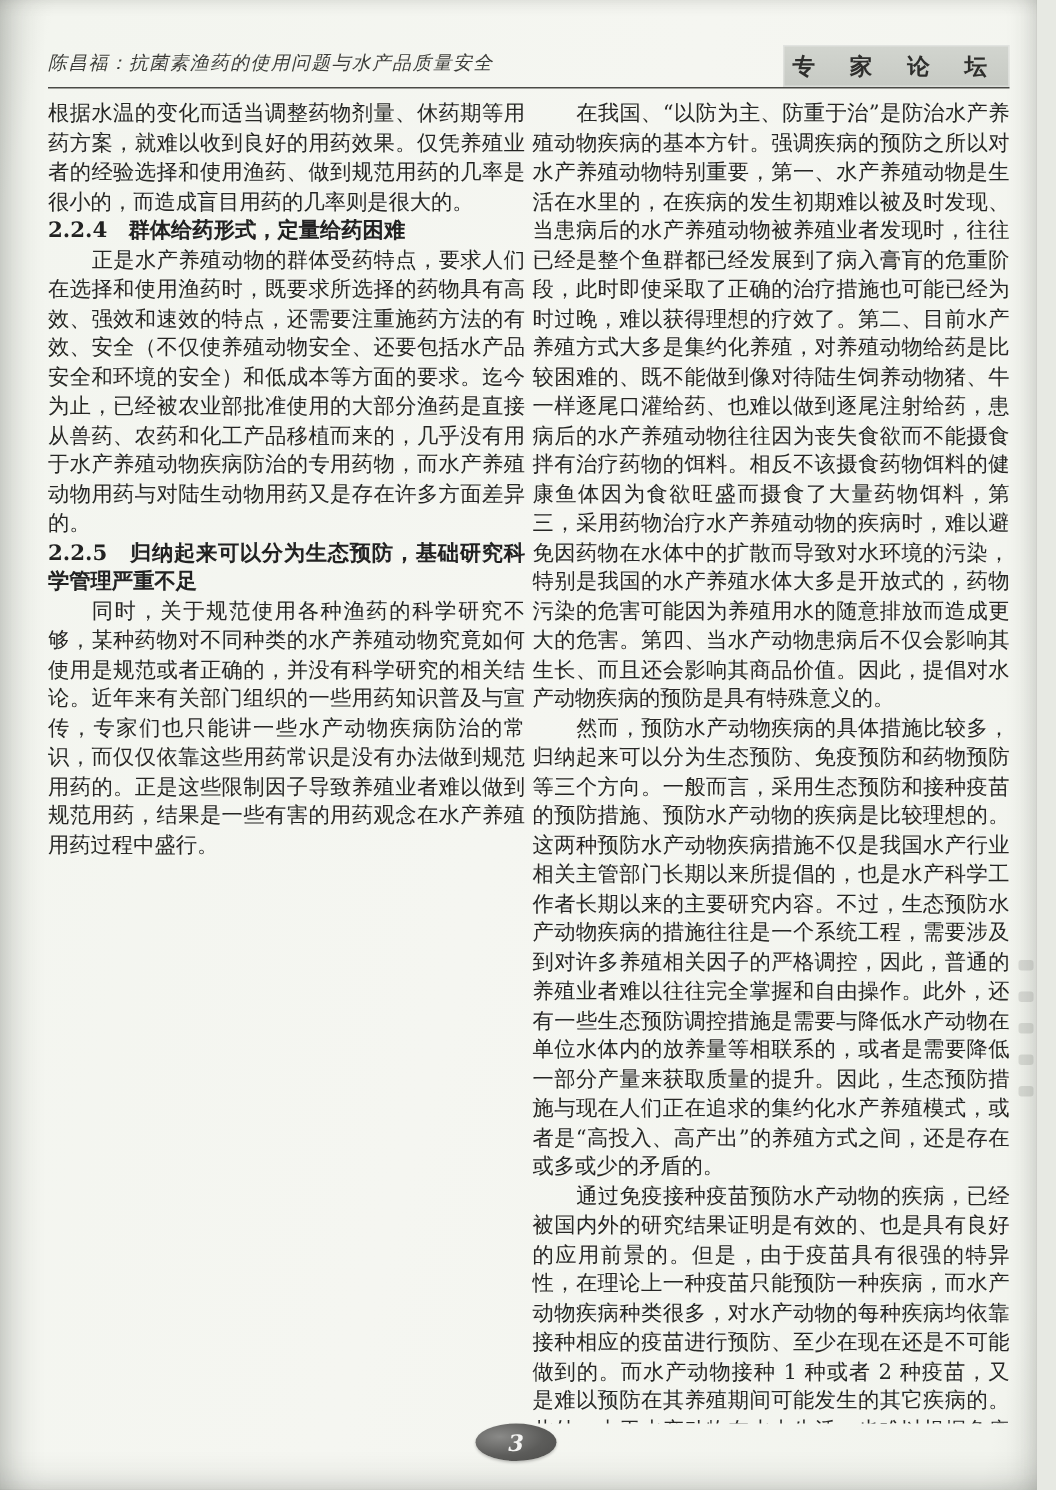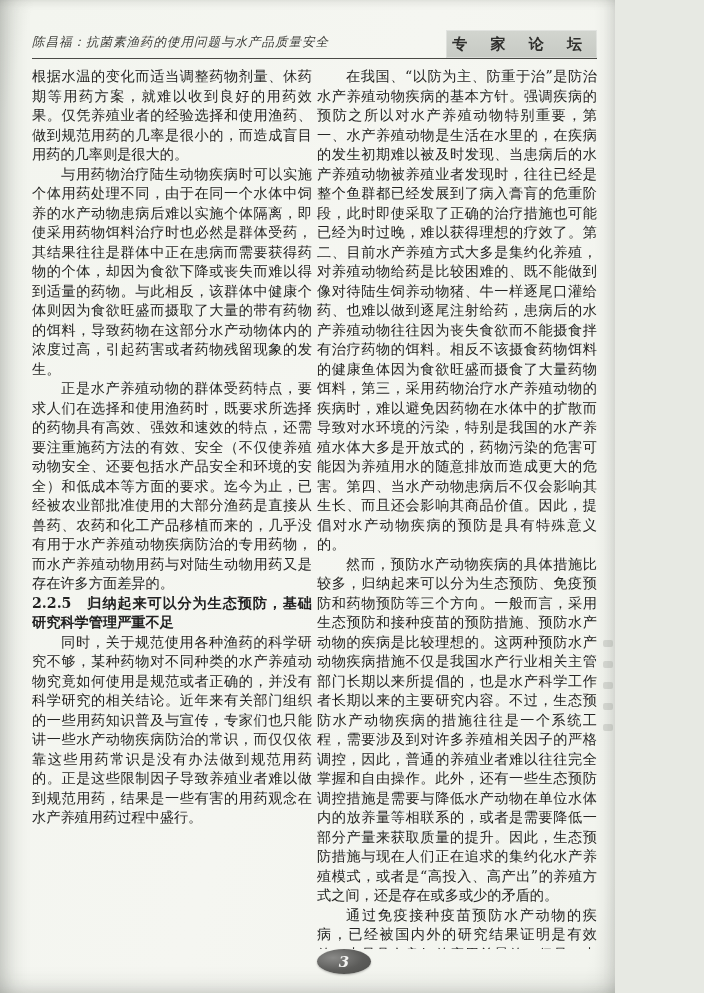--- a/index.html
+++ b/index.html
@@ -3,21 +3,21 @@
 <meta charset="utf-8">
 <style>
   html,body{margin:0;padding:0;}
   body{
     width:704px;height:993px;
     background:#e7e9e3;
     font-family:"DejaVu Serif","Liberation Serif",serif;
   }
   .page{
     position:relative;
-    width:615px;height:993px;
+    width:691px;height:993px;
     box-sizing:border-box;
     padding:26px 18px 0 32px;
     background:linear-gradient(105deg,#e9ebe5 0%,#f3f5ef 4%,#f5f6f1 50%,#f2f4ee 96%,#e9ebe5 100%);
     box-shadow:inset 20px 0 24px -16px rgba(40,45,40,.30),
                inset -14px 0 18px -12px rgba(40,45,40,.22),
                inset 0 -18px 22px -14px rgba(40,45,40,.18),
                inset 0 10px 14px -12px rgba(40,45,40,.12);
     overflow:hidden;
   }
   .header{
@@ -88,21 +88,21 @@
 
   <div class="header">
     <span class="running-title">陈昌福：抗菌素渔药的使用问题与水产品质量安全</span>
     <span class="section-label">专 家 论 坛</span>
   </div>
 
   <div class="main">
 
     <div class="col">
       <p class="blk cont">根据水温的变化而适当调整药物剂量、休药期等用药方案，就难以收到良好的用药效果。仅凭养殖业者的经验选择和使用渔药、做到规范用药的几率是很小的，而造成盲目用药的几率则是很大的。</p>
-      <p class="blk para">与用药物治疗陆生动物疾病时可以实施个体用药处理不同，由于在同一个水体中饲养的水产动物患病后难以实施个体隔离，即使采用药物饵料治疗时也必然是群体受药，其结果往往是群体中正在患病而需要获得药物的个体，却因为食欲下降或丧失而难以得到适量的药物。与此相反，该群体中健康个体则因为食欲旺盛而摄取了大量的带有药物的饵料，导致药物在这部分水产动物体内的浓度过高，引起药害或者药物残留现象的发生。</p>
+      <p class="blk subheading">2.2.4　群体给药形式，定量给药困难</p>
       <p class="blk para">正是水产养殖动物的群体受药特点，要求人们在选择和使用渔药时，既要求所选择的药物具有高效、强效和速效的特点，还需要注重施药方法的有效、安全（不仅使养殖动物安全、还要包括水产品安全和环境的安全）和低成本等方面的要求。迄今为止，已经被农业部批准使用的大部分渔药是直接从兽药、农药和化工产品移植而来的，几乎没有用于水产养殖动物疾病防治的专用药物，而水产养殖动物用药与对陆生动物用药又是存在许多方面差异的。</p>
       <p class="blk subheading">2.2.5　归纳起来可以分为生态预防，基础研究科学管理严重不足</p>
       <p class="blk para">同时，关于规范使用各种渔药的科学研究不够，某种药物对不同种类的水产养殖动物究竟如何使用是规范或者正确的，并没有科学研究的相关结论。近年来有关部门组织的一些用药知识普及与宣传，专家们也只能讲一些水产动物疾病防治的常识，而仅仅依靠这些用药常识是没有办法做到规范用药的。正是这些限制因子导致养殖业者难以做到规范用药，结果是一些有害的用药观念在水产养殖用药过程中盛行。</p>
     </div>
 
     <div class="col">
       <p class="blk para">在我国、“以防为主、防重于治”是防治水产养殖动物疾病的基本方针。强调疾病的预防之所以对水产养殖动物特别重要，第一、水产养殖动物是生活在水里的，在疾病的发生初期难以被及时发现、当患病后的水产养殖动物被养殖业者发现时，往往已经是整个鱼群都已经发展到了病入膏肓的危重阶段，此时即使采取了正确的治疗措施也可能已经为时过晚，难以获得理想的疗效了。第二、目前水产养殖方式大多是集约化养殖，对养殖动物给药是比较困难的、既不能做到像对待陆生饲养动物猪、牛一样逐尾口灌给药、也难以做到逐尾注射给药，患病后的水产养殖动物往往因为丧失食欲而不能摄食拌有治疗药物的饵料。相反不该摄食药物饵料的健康鱼体因为食欲旺盛而摄食了大量药物饵料，第三，采用药物治疗水产养殖动物的疾病时，难以避免因药物在水体中的扩散而导致对水环境的污染，特别是我国的水产养殖水体大多是开放式的，药物污染的危害可能因为养殖用水的随意排放而造成更大的危害。第四、当水产动物患病后不仅会影响其生长、而且还会影响其商品价值。因此，提倡对水产动物疾病的预防是具有特殊意义的。</p>
       <p class="blk para">然而，预防水产动物疾病的具体措施比较多，归纳起来可以分为生态预防、免疫预防和药物预防等三个方向。一般而言，采用生态预防和接种疫苗的预防措施、预防水产动物的疾病是比较理想的。这两种预防水产动物疾病措施不仅是我国水产行业相关主管部门长期以来所提倡的，也是水产科学工作者长期以来的主要研究内容。不过，生态预防水产动物疾病的措施往往是一个系统工程，需要涉及到对许多养殖相关因子的严格调控，因此，普通的养殖业者难以往往完全掌握和自由操作。此外，还有一些生态预防调控措施是需要与降低水产动物在单位水体内的放养量等相联系的，或者是需要降低一部分产量来获取质量的提升。因此，生态预防措施与现在人们正在追求的集约化水产养殖模式，或者是“高投入、高产出”的养殖方式之间，还是存在或多或少的矛盾的。</p>
       <p class="blk para">通过免疫接种疫苗预防水产动物的疾病，已经被国内外的研究结果证明是有效的、也是具有良好的应用前景的。但是，由于疫苗具有很强的特异性，在理论上一种疫苗只能预防一种疾病，而水产动物疾病种类很多，对水产动物的每种疾病均依靠接种相应的疫苗进行预防、至少在现在还是不可能做到的。而水产动物接种 1 种或者 2 种疫苗，又是难以预防在其养殖期间可能发生的其它疾病的。此外，由于水产动物在水中生活、也难以根据免疫接种程序的需要定时将其捕</p>
     </div>

